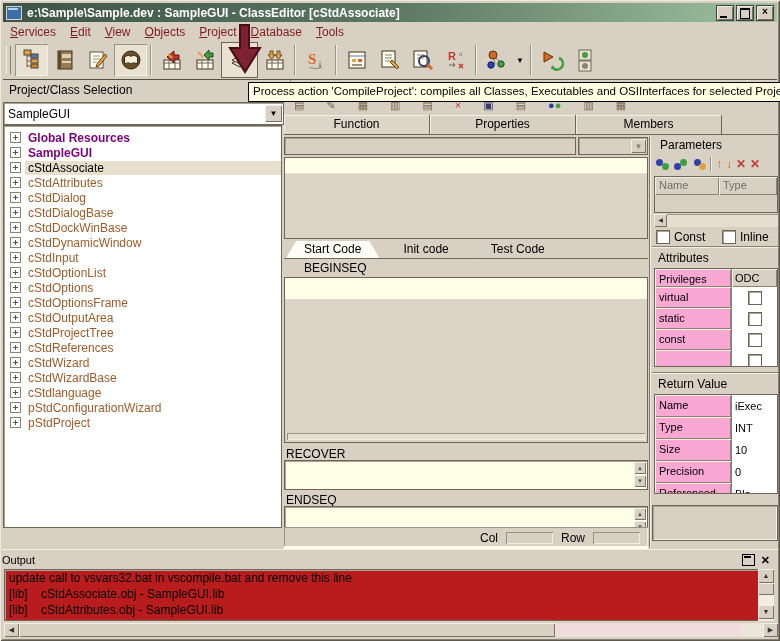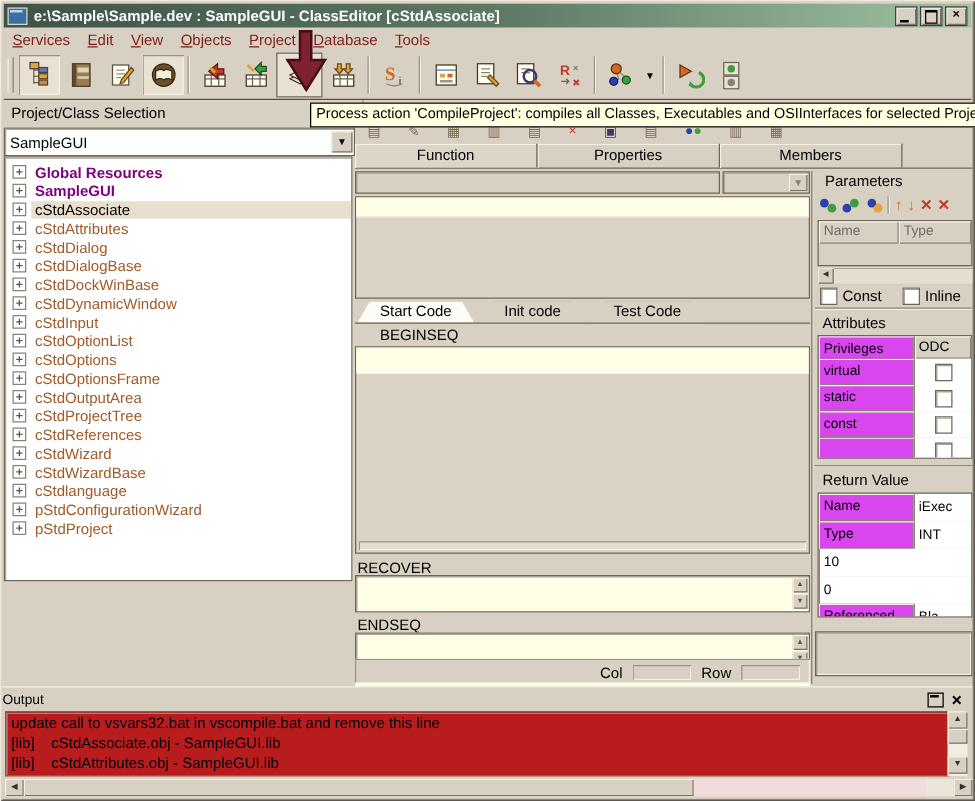--- a/index.html
+++ b/index.html
@@ -34,21 +34,21 @@
            font-size:11.5px;line-height:17px;padding-left:4px;white-space:nowrap;overflow:hidden;z-index:60;color:#000;}
   #annot-arrow{left:226px;top:24px;z-index:70;}
   
   #lp-header{left:3px;top:80px;width:281px;height:20px;font-size:12px;color:#000;line-height:20px;padding-left:6px;
              border-right:1px solid #9a9284;}
   #lp-combo{left:3px;top:102px;width:279px;height:21px;background:#fff;border:1px solid #6e6658;
             box-shadow:inset 1px 1px 0 #aaa296;display:flex;align-items:center;}
   #lp-combo .val{font-size:12px;padding-left:4px;flex:1;color:#000;}
   .dd-btn{width:17px;height:17px;background:#d8d0c2;box-shadow:inset 1px 1px 0 #f4efe4, inset -1px -1px 0 #7a7264;
           display:flex;align-items:center;justify-content:center;font-size:8px;color:#000;margin-right:1px;}
-  #tree{left:3px;top:125px;width:279px;height:340px;background:#fff;border:1px solid #6e6658;
+  #tree{left:3px;top:125px;width:279px;height:403px;background:#fff;border:1px solid #6e6658;
         box-shadow:inset 1px 1px 0 #aaa296;overflow:hidden;padding-top:4px;box-sizing:border-box;}
   .tree-item{display:flex;align-items:center;height:15px;font-size:12px;color:#a05a28;}
   .tree-item .plusbox{width:9px;height:9px;border:1px solid #8a8274;background:#fff;margin:0 4px 0 6px;flex:0 0 auto;
         position:relative;}
   .tree-item .plusbox:before{content:"";position:absolute;left:2px;top:4px;width:5px;height:1px;background:#555;}
   .tree-item .plusbox:after{content:"";position:absolute;left:4px;top:2px;width:1px;height:5px;background:#555;}
   .tree-item .tlabel{padding:0 3px;white-space:nowrap;}
   .tree-item.bold-purple .tlabel{color:#7c007c;font-weight:bold;}
   .tree-item.selected .tlabel{color:#000;background:#e8e0cf;flex:1;}
   
@@ -108,21 +108,21 @@
         font-size:6px;color:#333;text-align:center;line-height:13px;}
   .chk-row{display:flex;align-items:center;font-size:12px;color:#000;gap:4px;}
   .chk{width:12px;height:12px;background:#fff;border:1px solid #6e6658;box-shadow:inset 1px 1px 0 #aaa296;flex:0 0 auto;}
   #const-chk{left:656px;top:230px;}
   #inline-chk{left:722px;top:230px;}
   .hsep{height:1px;background:#8a8274;border-bottom:1px solid #f4efe4;}
   #sep1{left:652px;top:246px;width:126px;}
   #attrs-title{left:658px;top:251px;}
   #attr-tbl{left:654px;top:268px;width:124px;height:99px;}
   .trow{display:flex;height:21px;}
-  .trow .lc{width:76px;box-sizing:border-box;background:#d946ef;box-shadow:inset 1px 1px 0 #f4efe4, inset -1px -1px 0 #8a8274;
+  .trow .lc{width:76px;box-sizing:border-box;background:#f9a8d4;box-shadow:inset 1px 1px 0 #f4efe4, inset -1px -1px 0 #8a8274;
         font-size:11px;padding:4px 4px;color:#000;}
   .trow .vc{flex:1;background:#fff;display:flex;align-items:center;justify-content:center;font-size:11px;color:#000;border-left:1px solid #8a8274;}
   .trow .vc.txt{justify-content:flex-start;padding-left:3px;}
   #sep2{left:652px;top:372px;width:126px;}
   #rv-title{left:658px;top:377px;}
   #rv-tbl{left:654px;top:394px;width:124px;height:100px;}
   #rv-box{left:652px;top:505px;width:126px;height:36px;background:#d8d0c2;border:1px solid #6e6658;
         box-shadow:inset 1px 1px 0 #aaa296, inset -1px -1px 0 #f4efe4;box-sizing:border-box;}
   
   #output{left:2px;top:549px;width:776px;height:89px;background:#d8d0c2;border-top:1px solid #f4efe4;}
@@ -544,23 +544,25 @@
 
     <div class="trow" style="height:22px">
         <span class="lc">Name</span>
         <span class="vc txt">iExec</span>
       </div>
         <div class="trow" style="height:22px">
         <span class="lc">Type</span>
         <span class="vc txt">INT</span>
       </div>
         <div class="trow" style="height:22px">
+        <span class="lc">Size</span>
         <span class="vc txt">10</span>
       </div>
         <div class="trow" style="height:22px">
+        <span class="lc">Precision</span>
         <span class="vc txt">0</span>
       </div>
         <div class="trow" style="height:22px">
         <span class="lc">Referenced</span>
         <span class="vc txt">Bla</span>
       </div>
       </div>
   </div>
   <div id="rv-box" class="abs"></div>
 

